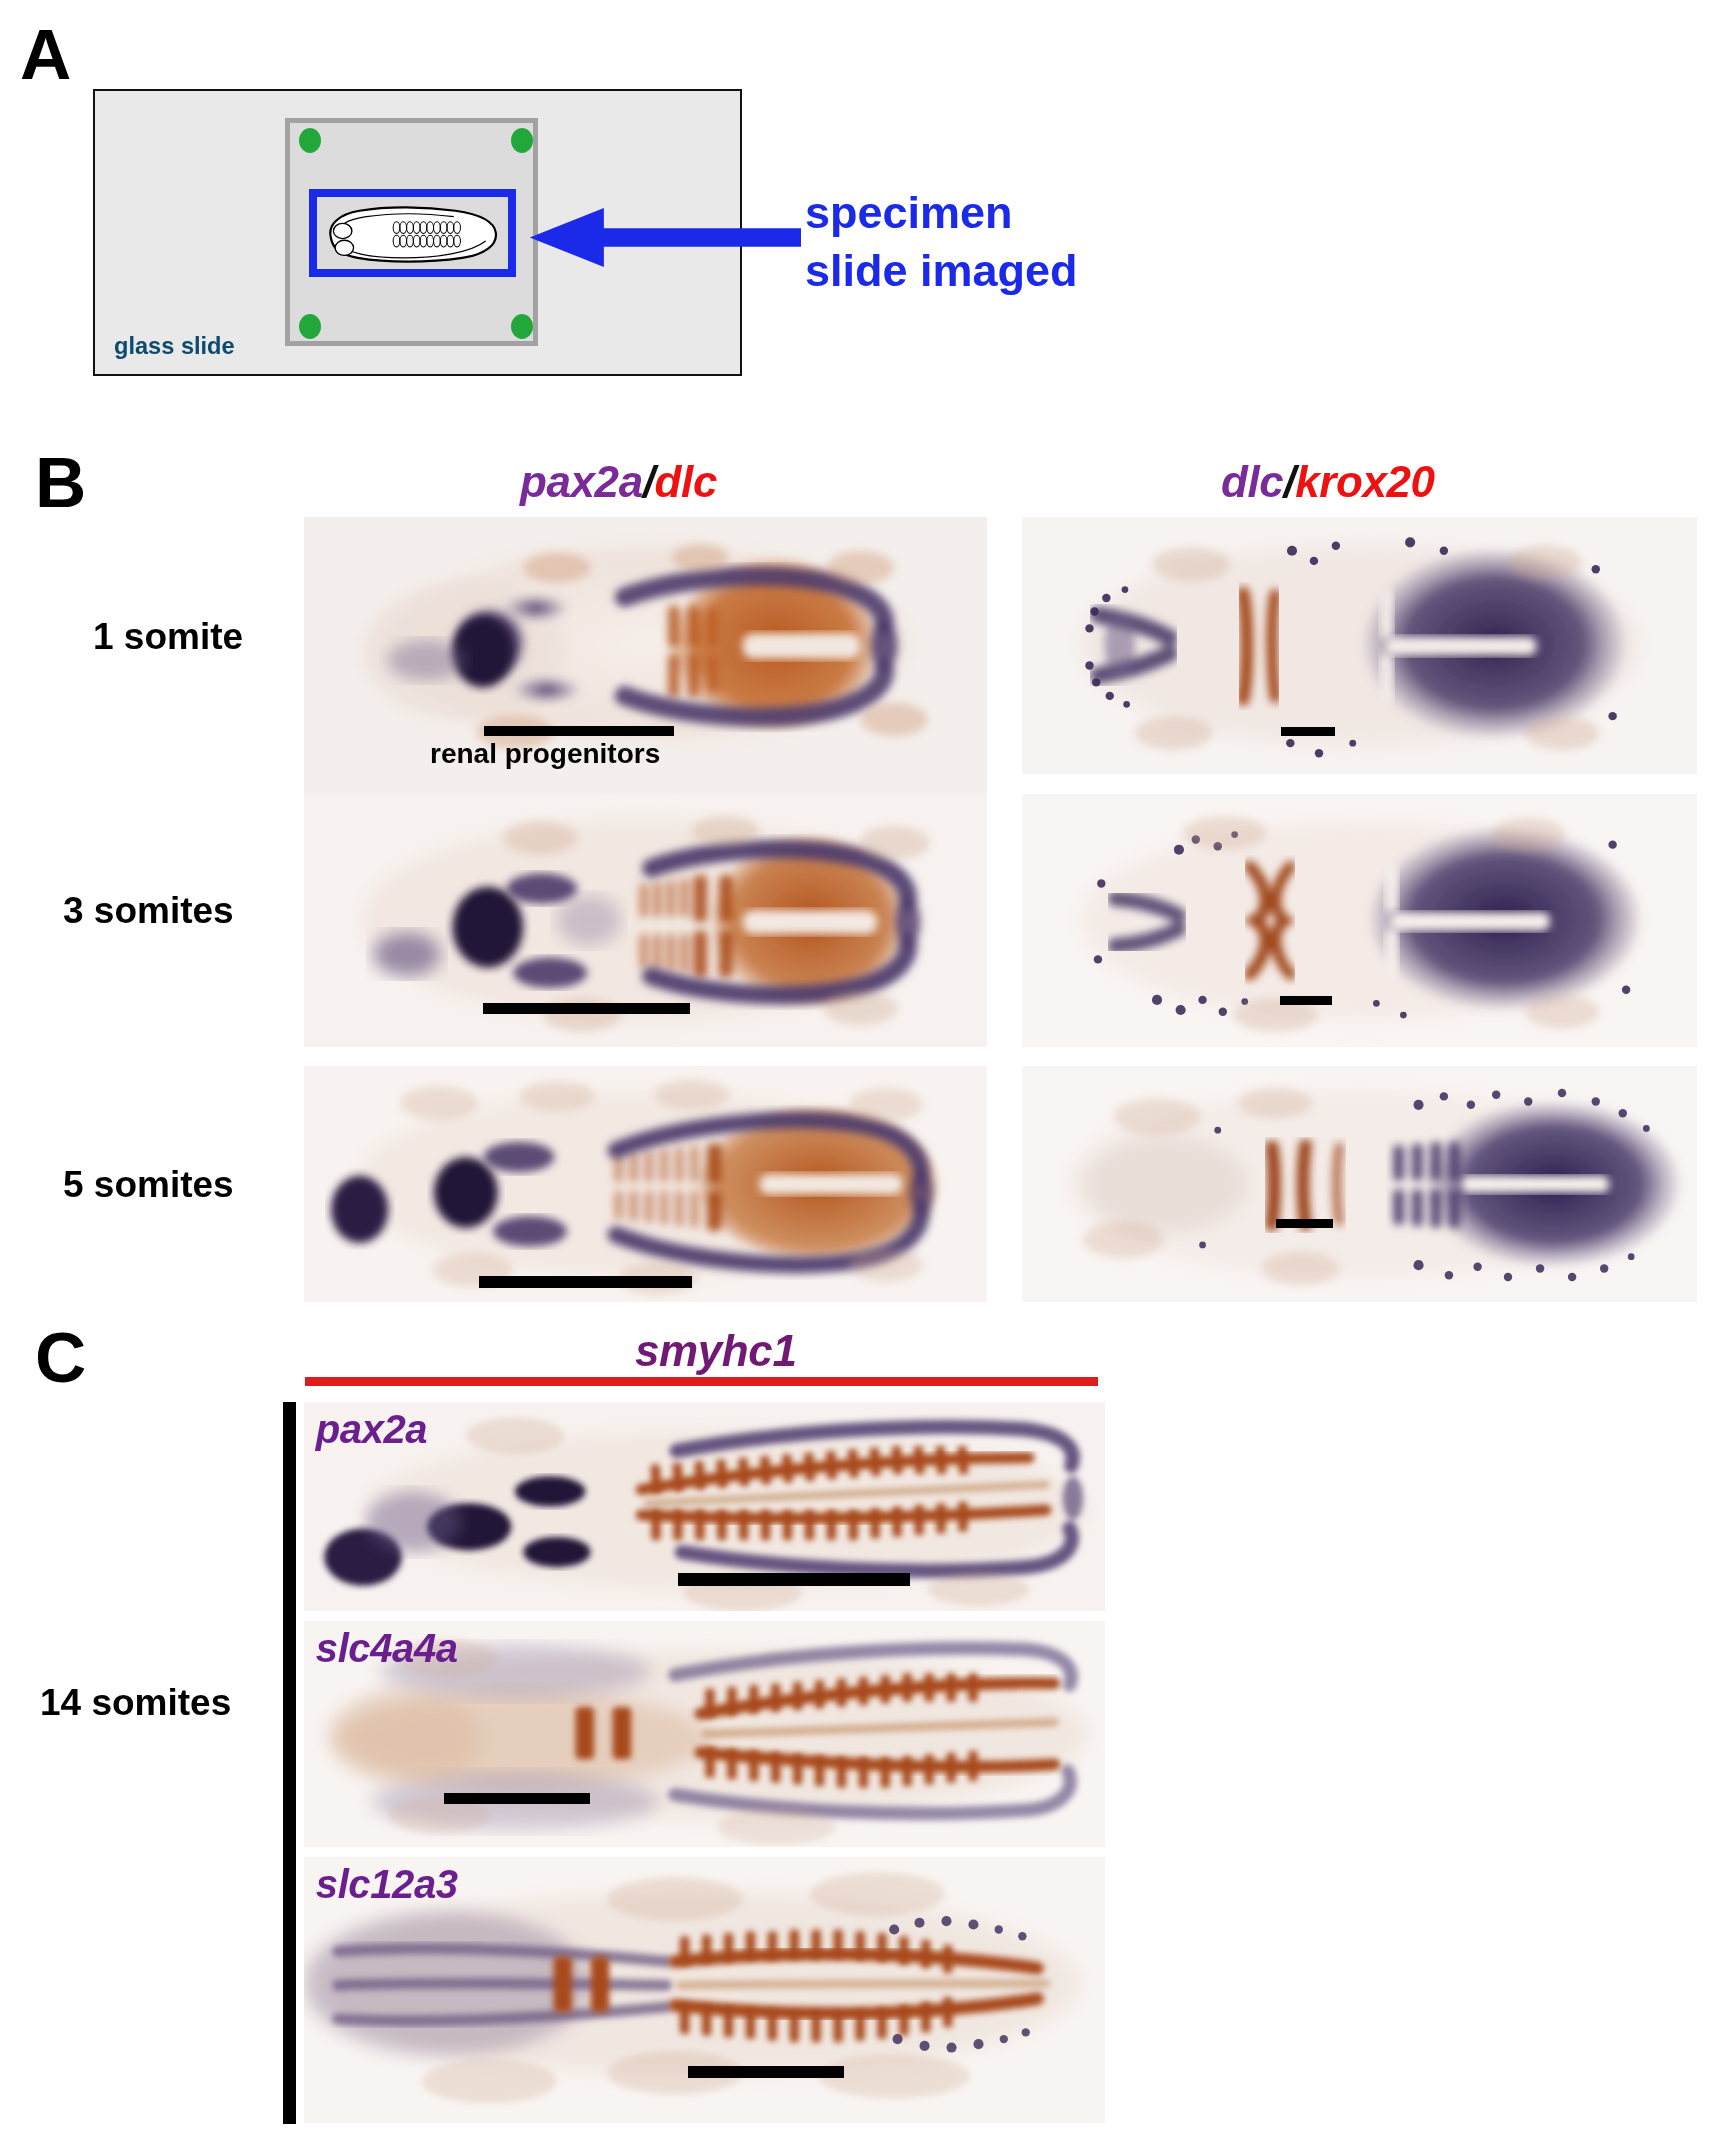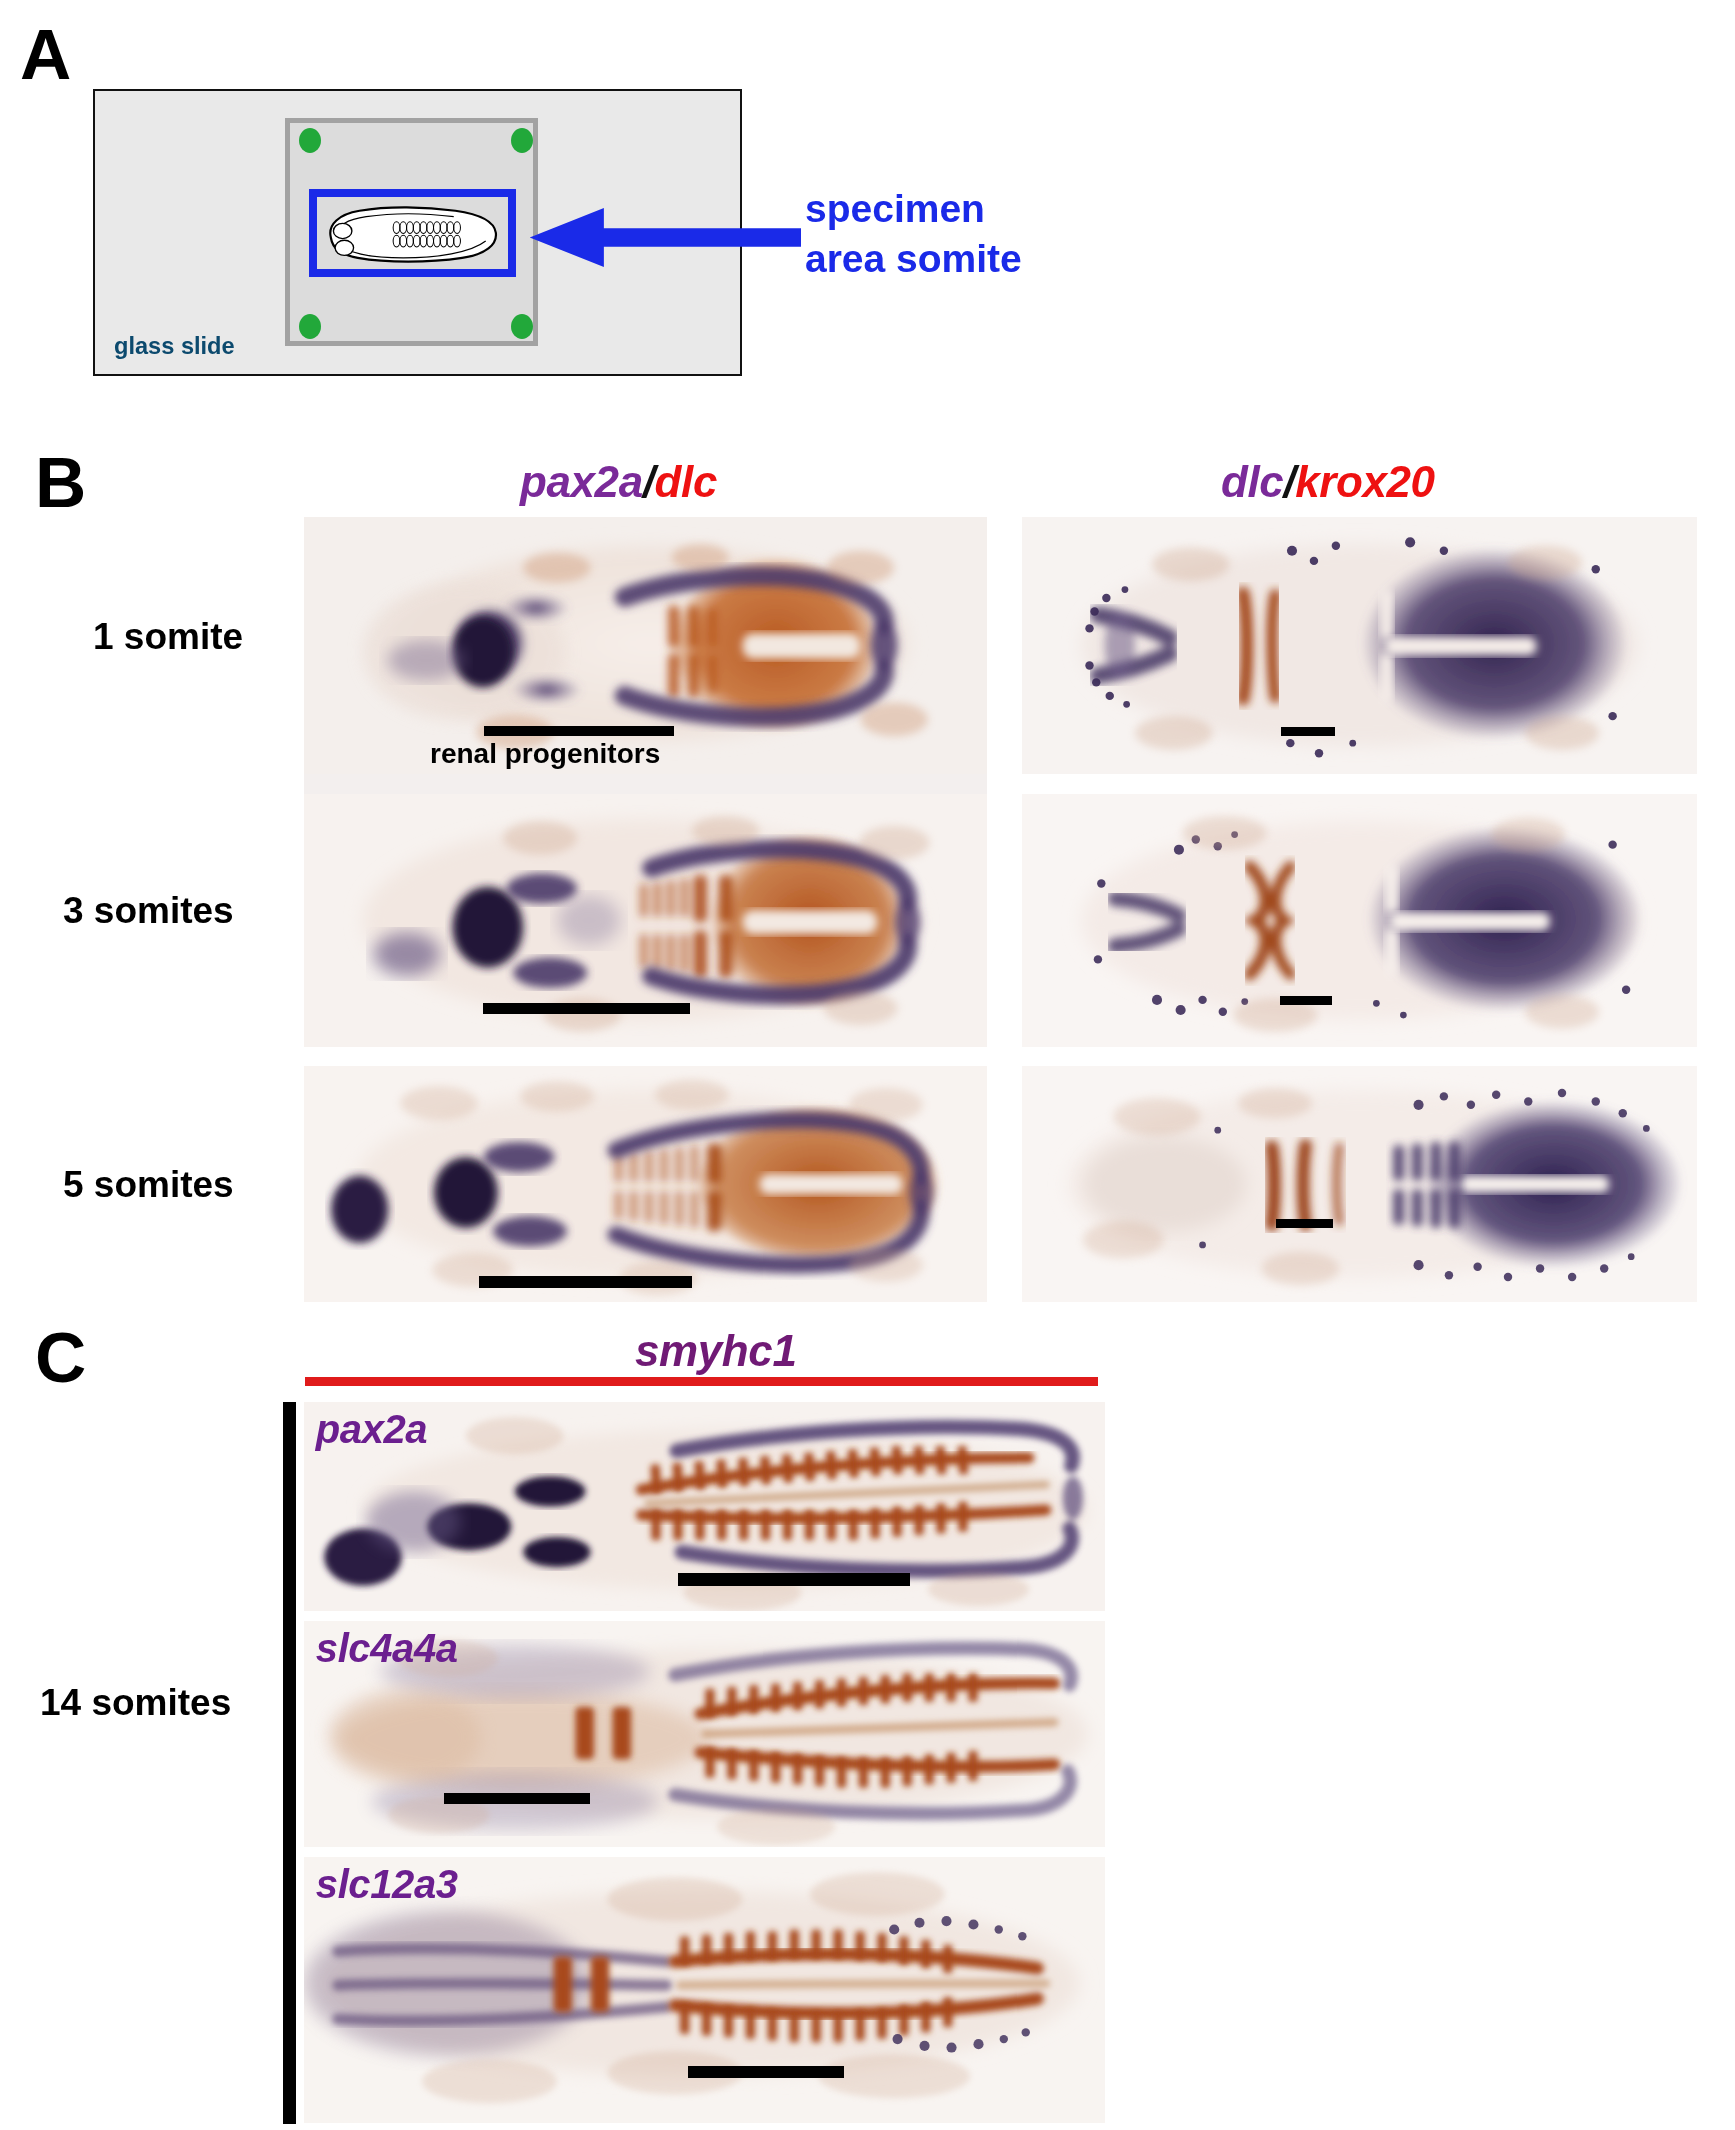--- a/index.html
+++ b/index.html
@@ -17,21 +17,21 @@
   #glass-slide-label{left:114px;top:333px;font-size:23.6px;font-weight:bold;color:#0c4a6e;}
   #coverslip{left:285px;top:118px;width:253px;height:228px;
       background:#dcdcdc;border:5.9px solid #a2a2a2;box-sizing:border-box;}
   .green-dot{width:22px;height:25px;border-radius:50%;background:#22a83a;}
   #gd-tl{left:299px;top:128px;} #gd-tr{left:511px;top:128px;}
   #gd-bl{left:299px;top:314px;} #gd-br{left:511px;top:314px;}
   #imaged-box{left:309px;top:189px;width:207px;height:88px;
       border:8.4px solid #1a2ae8;box-sizing:border-box;background:transparent;}
   #embryo-sketch{left:319px;top:199px;width:187px;height:69px;}
   #arrow-svg{left:523px;top:196px;width:278px;height:83px;}
-  #specimen-label{left:805px;top:184px;font-size:39px;font-weight:bold;
+  #specimen-label{left:805px;top:184px;font-size:45px;font-weight:bold;
       color:#1a2ae8;line-height:1.28;}
 
   
   .gene-header{font-style:italic;font-weight:bold;font-size:44px;
       letter-spacing:-0.4px;white-space:nowrap;}
   .g-purple{color:#7a2a99;}
   .g-red{color:#ee1111;}
   .g-slash{color:#111111;}
 
   
@@ -97,21 +97,21 @@
 </svg>
 
 <div class="abs" id="imaged-box"></div>
 
 <svg class="abs" id="arrow-svg" viewBox="0 0 330 98">
   <path d="M330,38 L96,38 L96,14 L8,49 L96,84 L96,60 L330,60 Z" fill="#1a2ae8"></path>
 </svg>
 
 <div class="abs" id="specimen-label">
   <div>specimen</div>
-  <div>area somite</div>
+  <div>slide imaged</div>
 </div>
 
 <div class="abs" id="glass-slide-label">glass slide</div>
 
 <div class="abs panel-letter" style="left:35px;top:447px;">B</div>
 
 <div class="abs gene-header" style="left:520px;top:457px;">
   <span class="g-purple">pax2a</span><span class="g-slash">/</span><span class="g-red">dlc</span>
 </div>
 

